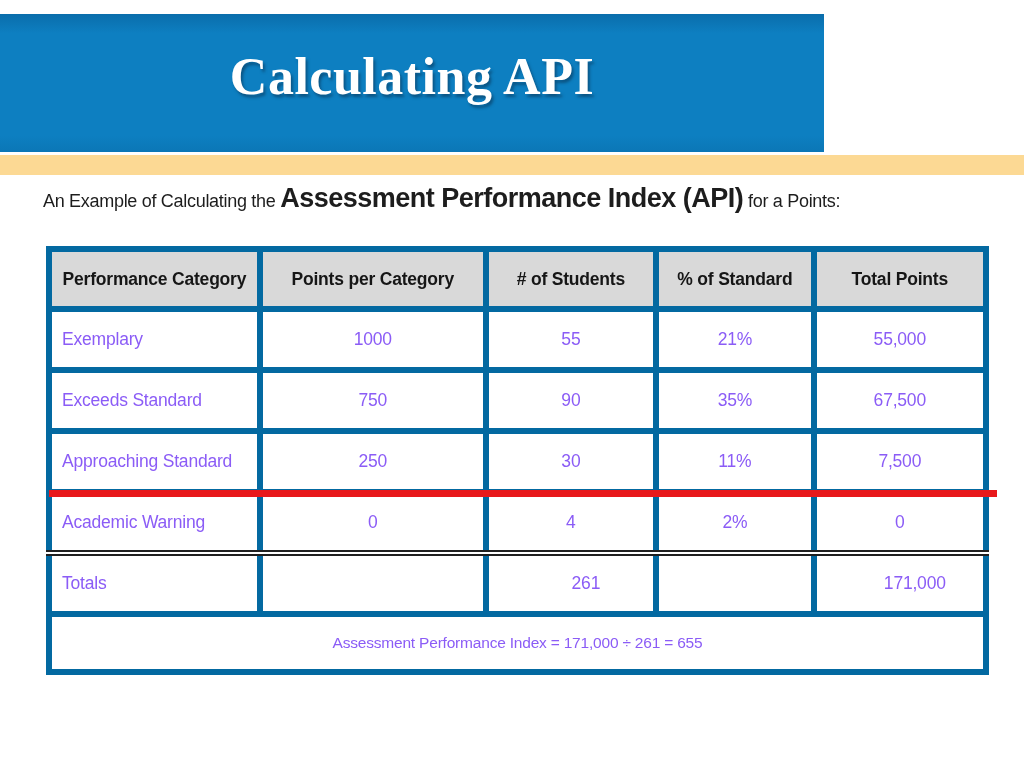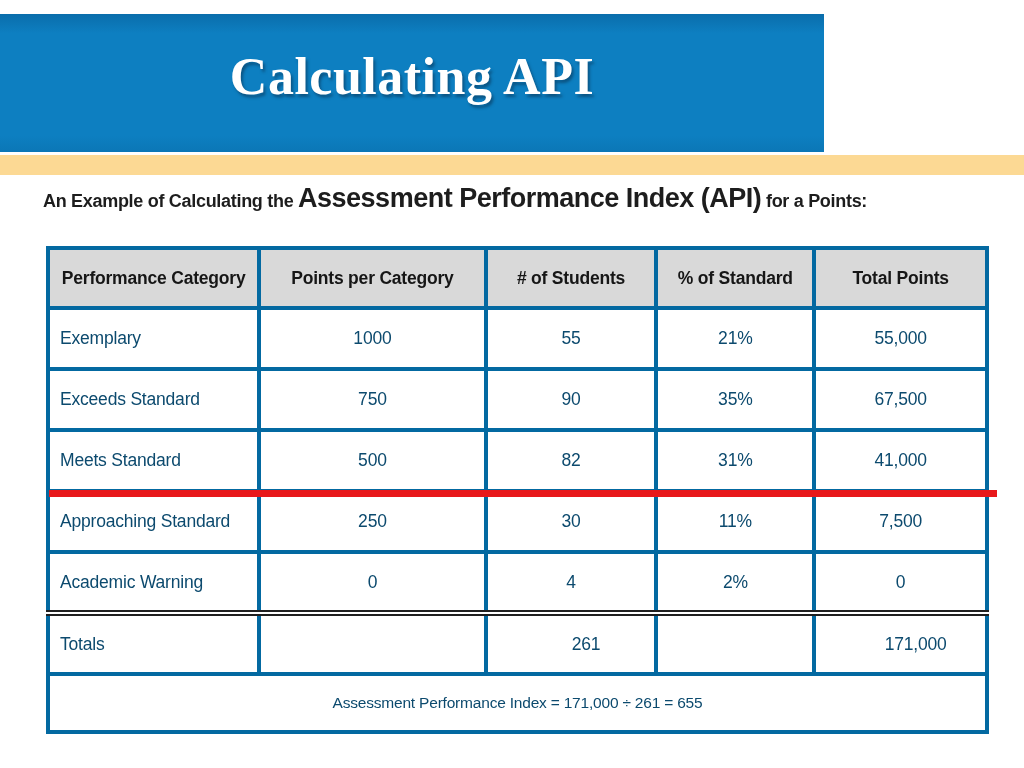--- a/index.html
+++ b/index.html
@@ -40,47 +40,47 @@
   }
 
   
   .intro {
     position: absolute;
     left: 43px; top: 183px;
     width: 950px;
     white-space: nowrap;
     letter-spacing: -0.3px;
   }
-  .intro .small { font-size: 18px; font-weight: bold; }
+  .intro .small { font-size: 18px; font-weight: normal; }
   .intro .big   { font-size: 27px; font-weight: bold; letter-spacing: -0.5px; }
 
   
   table.api-table {
     position: absolute;
     left: 46px; top: 246px;
     width: 943px;
     border-collapse: collapse;
     table-layout: fixed;
     background: #ffffff;
     border: 3px solid #1f1f1f;
   }
   table.api-table th, table.api-table td {
-    border: 4px solid #0369a1;
+    border: 6px solid #0369a1;
     font-size: 17.5px;
     letter-spacing: -0.2px;
     overflow: hidden;
   }
   table.api-table th {
     height: 60px;
     background: #d9d9d9;
     font-weight: bold;
     text-align: center;
     color: #161616;
   }
-  table.api-table td { height: 61px; text-align: center; color: #0c4a6e; }
+  table.api-table td { height: 61px; text-align: center; color: #8b5cf6; }
   table.api-table td.cat { text-align: left; padding-left: 10px; }
   tr.totals-row td { border-top: 6px double #1f1f1f; padding-left: 30px; }
   tr.formula-row td {
     height: 58px;
     font-size: 15.5px;
     text-align: center;
     letter-spacing: -0.2px;
   }
 
   
@@ -133,27 +133,20 @@
         <td>55,000</td>
       </tr>
       <tr>
         <td class="cat">Exceeds Standard</td>
         <td>750</td>
         <td>90</td>
         <td>35%</td>
         <td>67,500</td>
       </tr>
       <tr>
-        <td class="cat">Meets Standard</td>
-        <td>500</td>
-        <td>82</td>
-        <td>31%</td>
-        <td>41,000</td>
-      </tr>
-      <tr>
         <td class="cat">Approaching Standard</td>
         <td>250</td>
         <td>30</td>
         <td>11%</td>
         <td>7,500</td>
       </tr>
       <tr>
         <td class="cat">Academic Warning</td>
         <td>0</td>
         <td>4</td>

